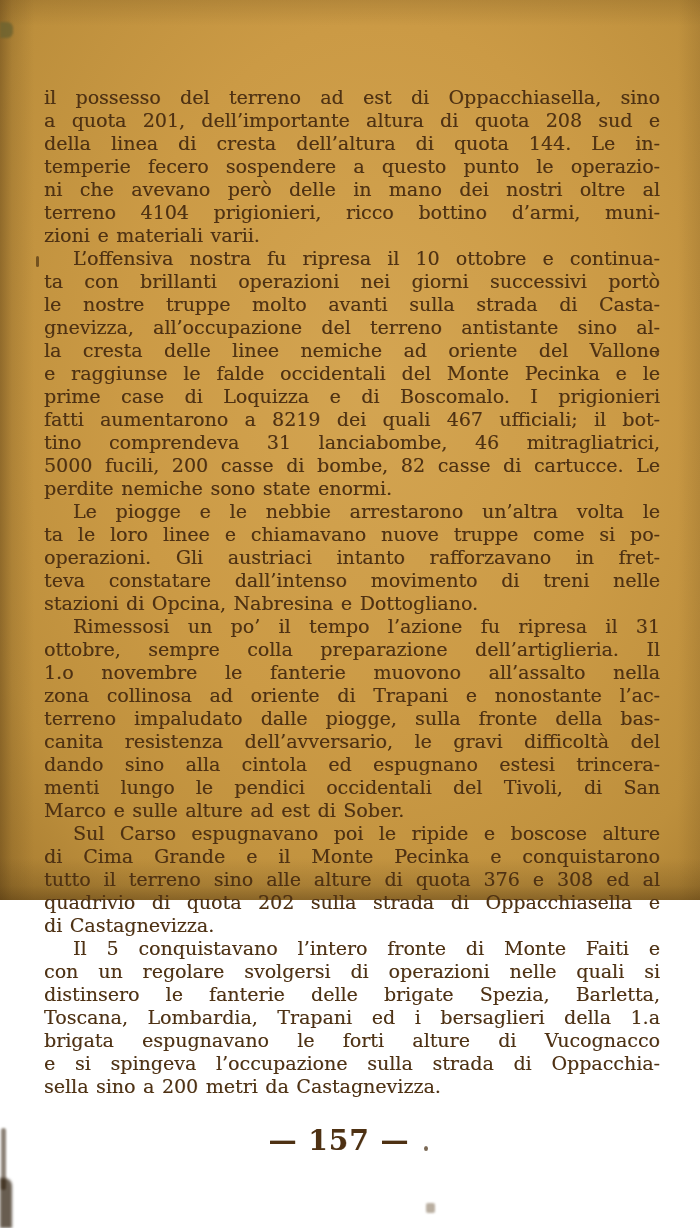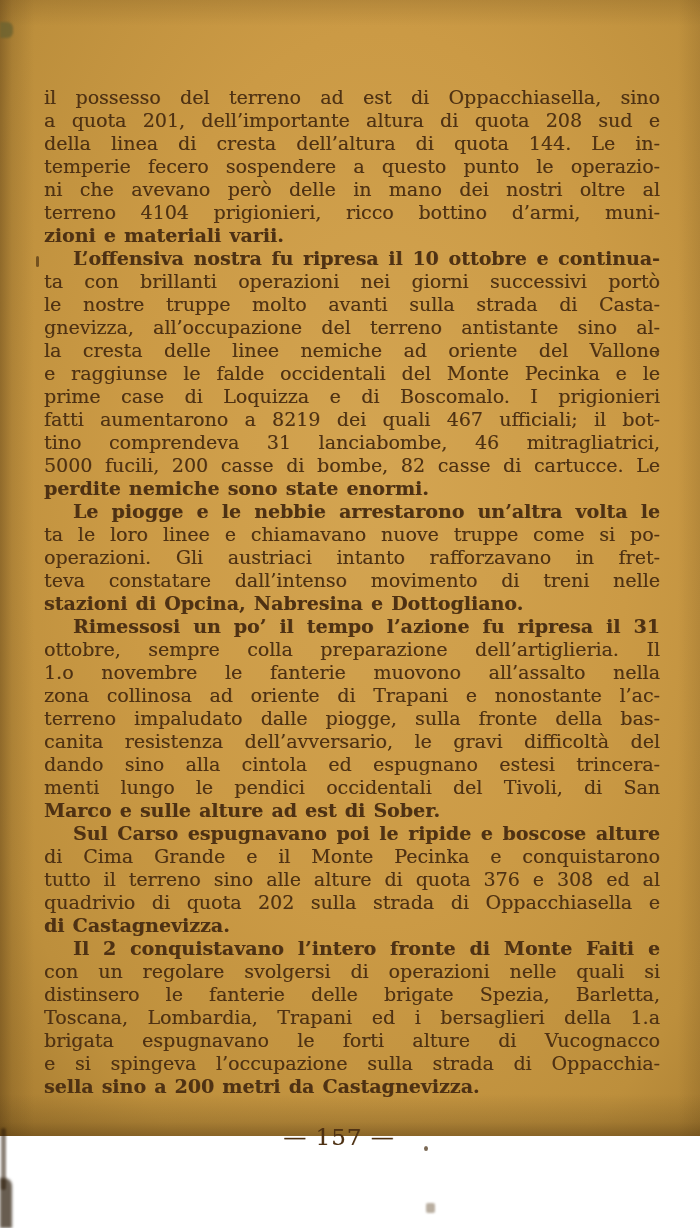--- a/index.html
+++ b/index.html
@@ -8,21 +8,21 @@
   }
   body {
     width: 700px;
     height: 1228px;
     overflow: hidden;
     font-family: "DejaVu Serif", "Liberation Serif", serif;
   }
   .scan-page {
     position: relative;
     width: 700px;
-    height: 1136px;
+    height: 900px;
     background:
       
       linear-gradient(to bottom, rgba(92,64,20,0.20) 0px, rgba(92,64,20,0) 26px),
       
       linear-gradient(to top, rgba(70,46,12,0.45) 0px, rgba(78,54,16,0.22) 14px, rgba(78,54,16,0) 42px),
       
       linear-gradient(to right, rgba(78,52,16,0.42) 0px, rgba(86,60,20,0.18) 12px, rgba(86,60,20,0) 34px),
       
       linear-gradient(to left, rgba(90,62,20,0.16) 0px, rgba(90,62,20,0) 22px),
       
@@ -43,32 +43,31 @@
     text-align: justify;
     text-align-last: justify;
     word-spacing: 1.5px;
     white-space: normal;
     overflow: hidden;
     height: 23px;
   }
   .line.last {
     text-align: left;
     text-align-last: left;
-    font-weight: bold;
   }
-  .line.indent { text-indent: 29px; font-weight: bold; }
+  .line.indent { text-indent: 29px; }
   .page-number {
     position: absolute;
     left: 44px;
     width: 590px;
     top: 1124px;
     text-align: center;
     color: var(--ink);
-    font-size: 23px;
-    font-weight: normal;
+    font-size: 28px;
+    font-weight: bold;
     letter-spacing: 1px;
     text-shadow: 0.4px 0.4px 0 rgba(60,36,8,0.35);
   }
   
   .speck { position: absolute; pointer-events: none; }
   .speck-margin-i {
     left: 36px; top: 256px; width: 3px; height: 11px;
     background: rgba(74,46,14,0.65); border-radius: 2px; filter: blur(0.4px);
   }
   .speck-right-dot {
@@ -150,21 +149,21 @@
         <div class="line last">Marco e sulle alture ad est di Sober.</div>
       </div>
       <div class="para">
         <div class="line indent">Sul Carso espugnavano poi le ripide e boscose alture</div>
         <div class="line">di Cima Grande e il Monte Pecinka e conquistarono</div>
         <div class="line">tutto il terreno sino alle alture di quota 376 e 308 ed al</div>
         <div class="line">quadrivio di quota 202 sulla strada di Oppacchiasella e</div>
         <div class="line last">di Castagnevizza.</div>
       </div>
       <div class="para">
-        <div class="line indent">Il 2 conquistavano l’intero fronte di Monte Faiti e</div>
+        <div class="line indent">Il 5 conquistavano l’intero fronte di Monte Faiti e</div>
         <div class="line">con un regolare svolgersi di operazioni nelle quali si</div>
         <div class="line">distinsero le fanterie delle brigate Spezia, Barletta,</div>
         <div class="line">Toscana, Lombardia, Trapani ed i bersaglieri della 1.a</div>
         <div class="line">brigata espugnavano le forti alture di Vucognacco</div>
         <div class="line">e si spingeva l’occupazione sulla strada di Oppacchia-</div>
         <div class="line last">sella sino a 200 metri da Castagnevizza.</div>
       </div>
     </div>
 
   <div class="page-number">— 157 —</div>

